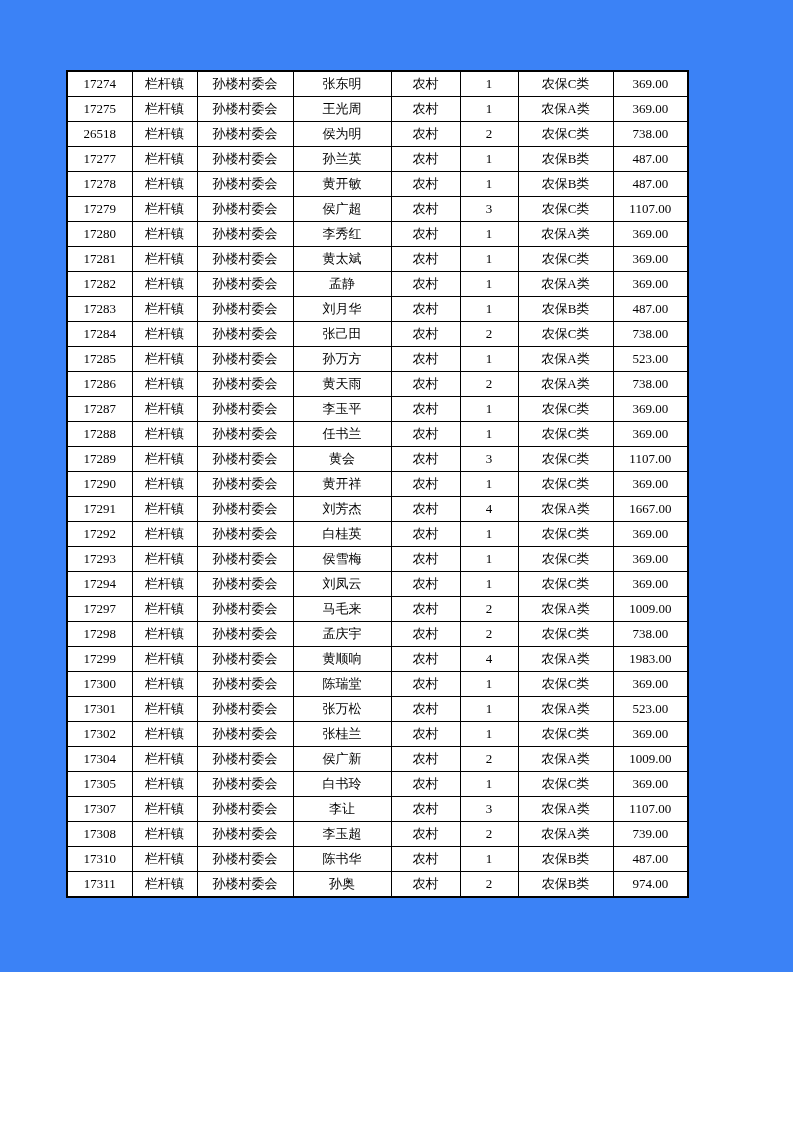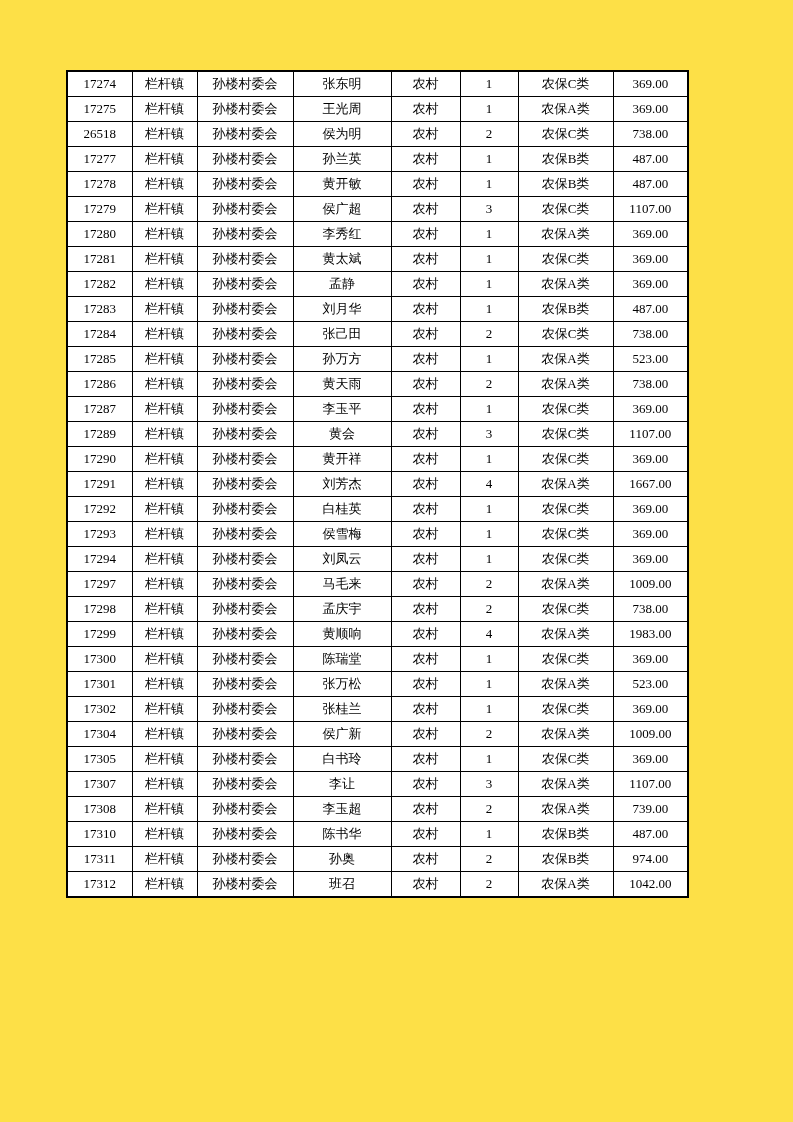--- a/index.html
+++ b/index.html
@@ -3,22 +3,22 @@
 <meta charset="utf-8">
 <style>
   html, body {
     margin: 0;
     padding: 0;
     background: #ffffff;
   }
   .page {
     position: relative;
     width: 793px;
-    height: 1122px;
-    background: #fde047;
+    height: 972px;
+    background: #3b82f6;
     overflow: hidden;
     font-family: "Liberation Serif", "DejaVu Serif", serif;
     color: #000000;
   }
   table.grid {
     position: absolute;
     left: 66px;
     top: 70px;
     border-collapse: collapse;
     table-layout: fixed;
@@ -209,20 +209,30 @@
     <td>17287</td>
     <td>栏杆镇</td>
     <td>孙楼村委会</td>
     <td>李玉平</td>
     <td>农村</td>
     <td>1</td>
     <td>农保C类</td>
     <td>369.00</td>
   </tr>
 
+  <tr>
+    <td>17288</td>
+    <td>栏杆镇</td>
+    <td>孙楼村委会</td>
+    <td>任书兰</td>
+    <td>农村</td>
+    <td>1</td>
+    <td>农保C类</td>
+    <td>369.00</td>
+  </tr>
 
   <tr>
     <td>17289</td>
     <td>栏杆镇</td>
     <td>孙楼村委会</td>
     <td>黄会</td>
     <td>农村</td>
     <td>3</td>
     <td>农保C类</td>
     <td>1107.00</td>
@@ -413,25 +423,15 @@
     <td>17311</td>
     <td>栏杆镇</td>
     <td>孙楼村委会</td>
     <td>孙奥</td>
     <td>农村</td>
     <td>2</td>
     <td>农保B类</td>
     <td>974.00</td>
   </tr>
 
-  <tr>
-    <td>17312</td>
-    <td>栏杆镇</td>
-    <td>孙楼村委会</td>
-    <td>班召</td>
-    <td>农村</td>
-    <td>2</td>
-    <td>农保A类</td>
-    <td>1042.00</td>
-  </tr>
 </tbody>
   </table>
 </div>
 
 </body></html>

